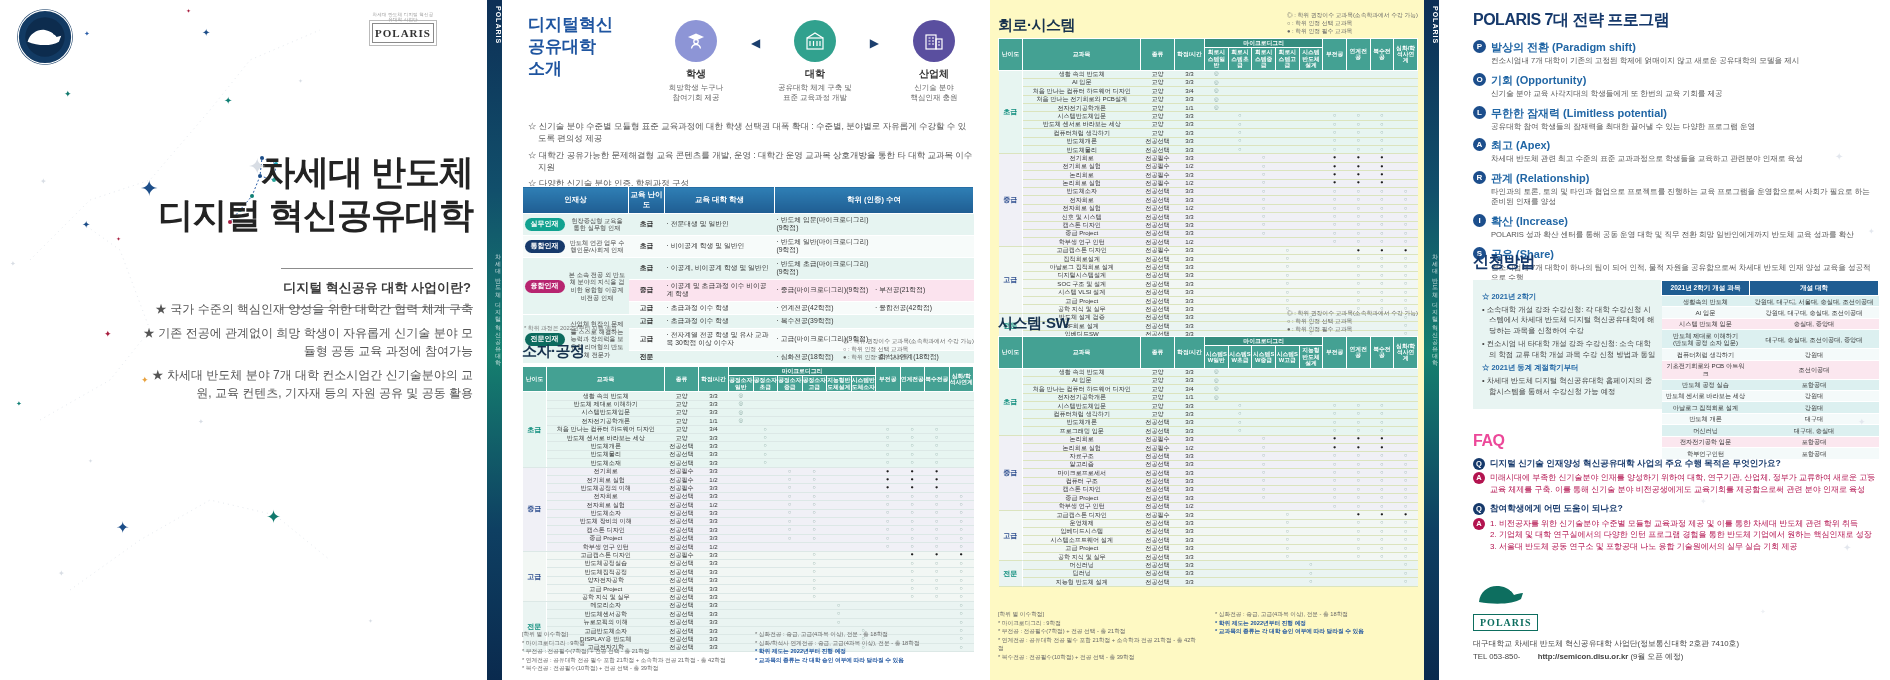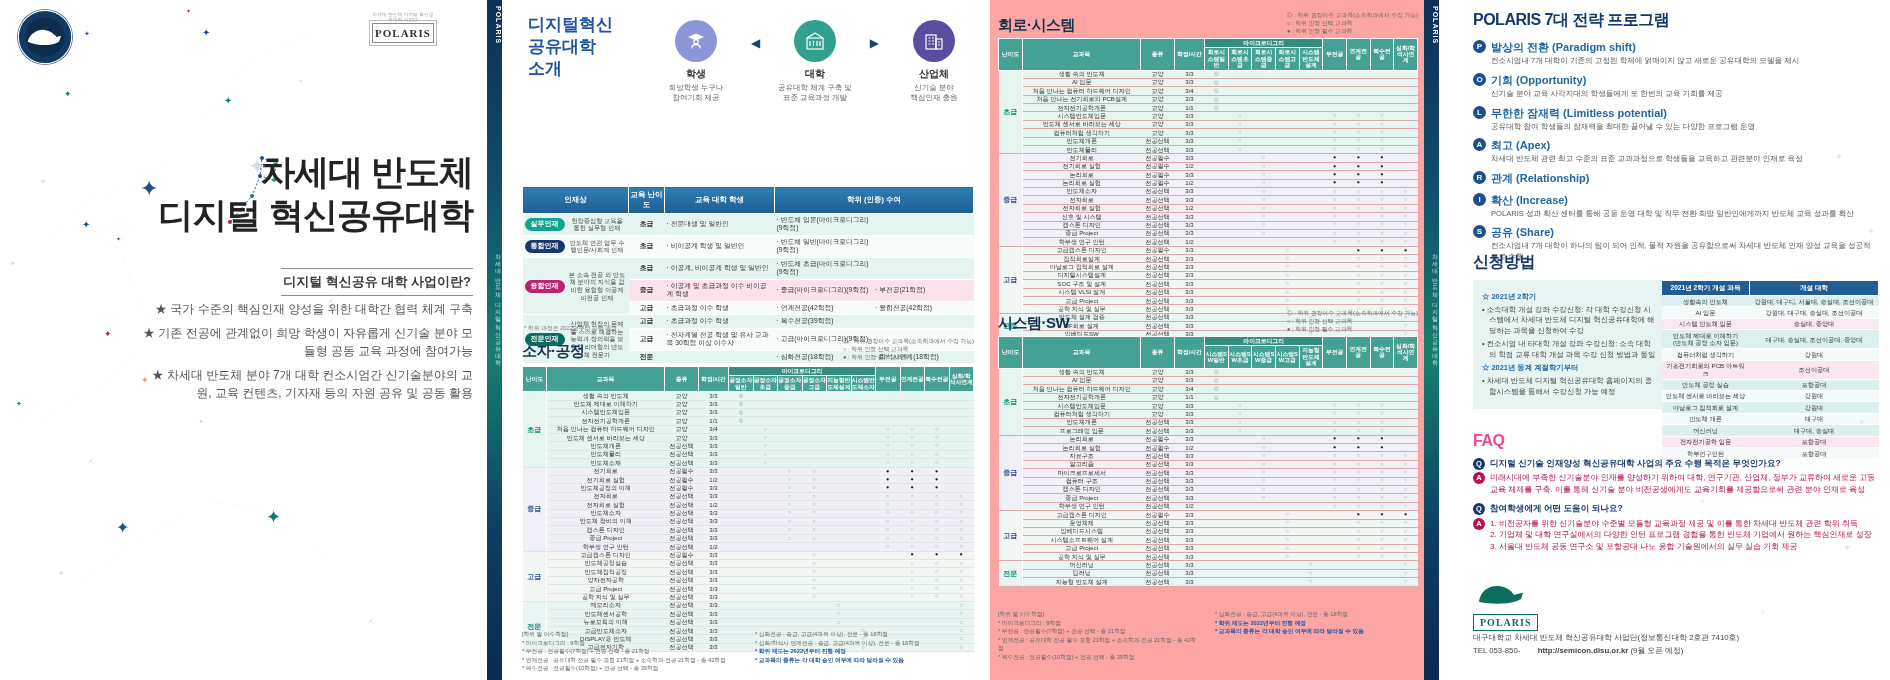--- a/index.html
+++ b/index.html
@@ -1,35 +1,35 @@
 <!DOCTYPE html>
 <html><head>
 <meta charset="utf-8">
 <style>
   html,body{margin:0;padding:0;}
   body{width:1890px;height:680px;position:relative;background:#fff;font-family:"Liberation Sans",sans-serif;overflow:hidden;color:#333;}
   .panel{position:absolute;top:0;height:680px;overflow:hidden;}
   #cover{left:0;width:487px;background:#fff;}
   #panel2{left:502px;width:488px;background:#fff;}
-  #panel3{left:990px;width:434px;background:#fca5a5;}
+  #panel3{left:990px;width:434px;background:#fef9c3;}
   #panel4{left:1439px;width:451px;background:#fff;}
   .spine{width:15px;background:linear-gradient(180deg,#0d2f56 0%,#114f6b 28%,#15806f 52%,#0e3f62 78%,#0a2a4e 100%);}
   #spine1{left:487px;}
   #spine2{left:1424px;}
   .spine .vtext{position:absolute;top:6px;left:0;width:15px;writing-mode:vertical-rl;color:#fff;font-size:7px;font-weight:bold;letter-spacing:1px;text-align:center;}
   .spine .vcap{position:absolute;top:250px;left:0;width:15px;writing-mode:vertical-rl;color:rgba(255,255,255,.75);font-size:6px;letter-spacing:1px;}
   
   .star{position:absolute;line-height:1;pointer-events:none;}
   #cover-logo{position:absolute;left:16px;top:8px;}
   .mini-logo{position:absolute;left:372px;top:12px;width:62px;text-align:center;}
   .mini-cap{font-size:4.5px;color:#999;letter-spacing:.2px;}
   .mini-box{border:1px solid #8a8a8a;box-shadow:0 0 0 2px #fff,0 0 0 3px #bbb;margin-top:1px;padding:3px 2px;font-family:"Liberation Serif",serif;font-weight:bold;font-size:11px;color:#333;letter-spacing:1px;background:#fff;}
   .cover-title{position:absolute;top:150px;right:14px;text-align:right;font-size:35px;font-weight:800;color:#232323;line-height:1.24;letter-spacing:-1px;}
   .about-wrap{position:absolute;top:268px;right:14px;text-align:right;width:330px;}
-  .about-head{display:inline-block;border-top:1.5px solid #8c8c8c;border-bottom:1.5px solid #8c8c8c;padding:4px 2px;font-size:13px;font-weight:bold;color:#3a3a3a;margin-left:48px;}
+  .about-head{display:inline-block;border-top:1.5px solid #8c8c8c;border-bottom:1.5px solid #8c8c8c;padding:10px 2px;font-size:13px;font-weight:bold;color:#3a3a3a;margin-left:48px;}
   .cover-bullets{position:absolute;top:300px;right:14px;width:330px;text-align:right;font-size:12px;color:#555;line-height:1.55;}
   .cb{margin-bottom:5px;}
   .cover-footer{position:absolute;left:224px;top:484px;display:flex;align-items:center;gap:10px;}
   .cover-org{font-size:13px;font-weight:bold;color:#1c2b3a;line-height:1.35;}
   
   .intro-title{position:absolute;left:26px;top:14px;font-size:17px;font-weight:800;color:#1f55a0;line-height:1.3;}
   .actors{position:absolute;left:148px;top:20px;width:330px;display:flex;align-items:flex-start;justify-content:space-between;}
   .actor{width:92px;text-align:center;}
   .acircle{width:42px;height:42px;border-radius:50%;margin:0 auto;display:flex;align-items:center;justify-content:center;}
   .acircle svg{width:24px;height:24px;}
@@ -98,21 +98,21 @@
   .faq{position:absolute;left:34px;top:458px;width:408px;}
   .fitem{margin-bottom:8px;}
   .frow{position:relative;padding-left:17px;margin-bottom:3px;}
   .fbadge{position:absolute;left:0;top:0;width:12px;height:12px;border-radius:50%;color:#fff;font-size:7.5px;font-weight:bold;text-align:center;line-height:12px;}
   .qb{background:#16396b;}
   .ab{background:#b3134f;}
   .qtext{font-size:8.6px;font-weight:bold;color:#16396b;line-height:1.3;}
   .atext{font-size:8px;color:#b3134f;line-height:1.45;}
   .p4-footer{position:absolute;left:34px;top:572px;}
   .pf-box{display:inline-block;border:1px solid #0d6e5f;padding:2px 6px;font-family:"Liberation Serif",serif;font-weight:bold;font-size:10px;color:#0d6e5f;letter-spacing:1px;margin-top:2px;}
-  .pf-org{font-size:7.8px;color:#444;margin-top:1px;text-align:center;}
+  .pf-org{font-size:7.8px;color:#444;margin-top:7px;text-align:center;}
   .pf-tel{font-size:7.8px;color:#444;margin-top:2px;}
   .pf-url{font-weight:bold;}
 </style>
 </head>
 <body>
 
 <div id="cover" class="panel">
   <svg id="cover-lines" width="487" height="680" style="position:absolute;left:0;top:0">
     <polyline points="30,260 90,200 150,180 210,110 250,60 320,30" fill="none" stroke="#e6eaef" stroke-width="1" stroke-dasharray="1,4"></polyline>
     <polyline points="40,420 110,380 150,330 120,250 85,225" fill="none" stroke="#e6eaef" stroke-width="1" stroke-dasharray="1,4"></polyline>
@@ -209,20 +209,25 @@
             <rect x="4" y="6" width="10" height="14"></rect>
             <rect x="14" y="10" width="6" height="10"></rect>
             <path d="M6.5 9h2M10 9h2M6.5 12h2M10 12h2M6.5 15h2M10 15h2M16 13h2M16 16h2"></path>
           </svg>
         </div>
     <div class="aname">산업체</div>
     <div class="adesc">신기술 분야
 핵심인재 충원</div>
       </div>
     </div>
+  <div id="intro-bullets" class="intro-bullets">
+      <div class="ib">☆ 신기술 분야 수준별 모듈형 표준 교육과정에 대한 학생 선택권 대폭 확대 : 수준별, 분야별로 자유롭게 수강할 수 있도록 편의성 제공</div>
+      <div class="ib">☆ 대학간 공유가능한 문제해결형 교육 콘텐츠를 개발, 운영 : 대학간 운영 교과목 상호개방을 통한 타 대학 교과목 이수 지원</div>
+      <div class="ib">☆ 다양한 신기술 분야 인증, 학위과정 구성</div>
+    </div>
 
   <table id="talent-table" class="ttable">
       <colgroup>
         <col style="width:106px">
         <col style="width:36px">
         <col style="width:110px">
         <col>
       </colgroup>
       <thead>
         <tr>
@@ -1833,20 +1838,21 @@
    <div class="sdesc">공유대학 참여 학생들의 잠재력을 최대한 끌어낼 수 있는 다양한 프로그램 운영</div>
       </div>
       <div class="sitem">
    <span class="sbadge">A</span>
    <div class="sname">최고 (Apex)</div>
    <div class="sdesc">차세대 반도체 관련 최고 수준의 표준 교과과정으로 학생들을 교육하고 관련분야 인재로 육성</div>
       </div>
       <div class="sitem">
    <span class="sbadge">R</span>
    <div class="sname">관계 (Relationship)</div>
+   <div class="sdesc">타인과의 토론, 토의 및 타인과 협업으로 프로젝트를 진행하는 교육 프로그램을 운영함으로써 사회가 필요로 하는 준비된 인재를 양성</div>
       </div>
       <div class="sitem">
    <span class="sbadge">I</span>
    <div class="sname">확산 (Increase)</div>
    <div class="sdesc">POLARIS 성과 확산 센터를 통해 공동 운영 대학 및 직무 전환 희망 일반인에게까지 반도체 교육 성과를 확산</div>
       </div>
       <div class="sitem">
    <span class="sbadge">S</span>
    <div class="sname">공유 (Share)</div>
    <div class="sdesc">컨소시엄내 7개 대학이 하나의 팀이 되어 인적, 물적 자원을 공유함으로써 차세대 반도체 인재 양성 교육을 성공적으로 수행</div>

